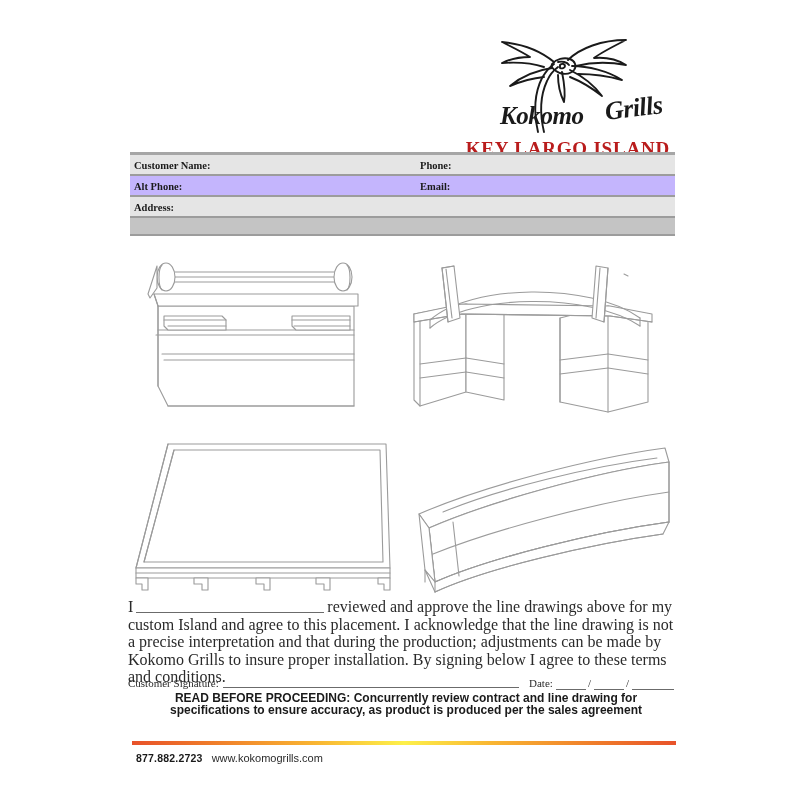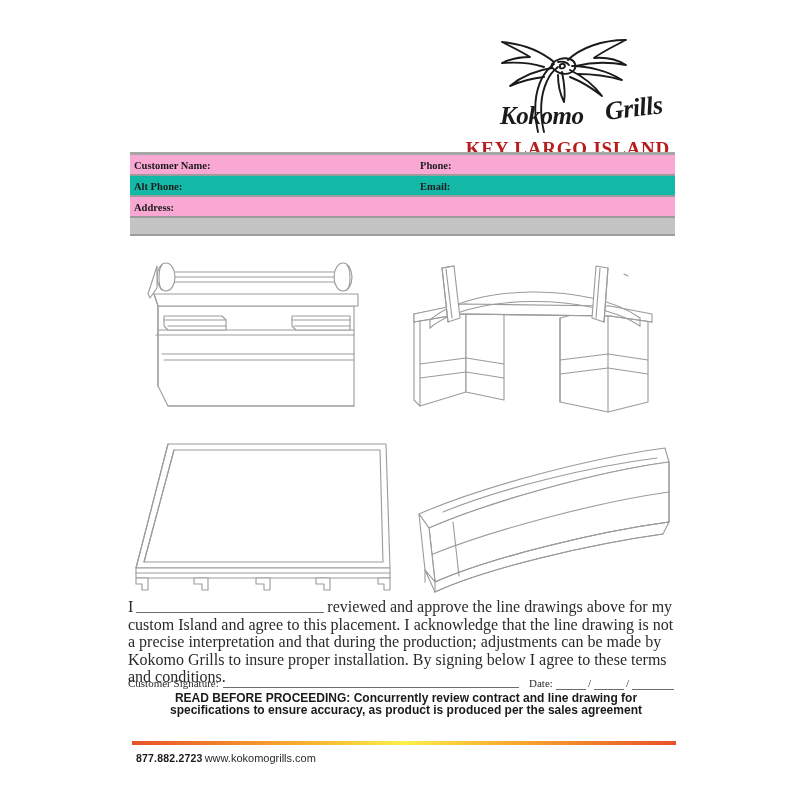--- a/index.html
+++ b/index.html
@@ -67,22 +67,22 @@
     position: relative;
     display: flex;
     align-items: center;
     height: 19px;
     font-family: "Liberation Serif", serif;
     font-weight: bold;
     font-size: 10.5px;
     color: #1a1a1a;
     box-sizing: border-box;
   }
-  .frow.white { background: #f9a8d4; }
-  .frow.gray  { background: #14b8a6; }
+  .frow.white { background: #e5e5e5; }
+  .frow.gray  { background: #c4b5fd; }
   .frow .cell-left {
     position: absolute;
     left: 4px;
     top: 50%;
     transform: translateY(-50%);
     white-space: nowrap;
   }
   .frow .cell-right {
     position: absolute;
     left: 290px;
@@ -202,21 +202,21 @@
       #f9b632 66%,
       #ef7a2a 86%,
       #e8522a 100%);
   }
   .footer-text {
     position: absolute;
     left: 136px;
     top: 752px;
     display: flex;
     align-items: flex-end;
-    gap: 2px;
+    gap: 9px;
   }
   .footer-phone {
     font-family: "Liberation Sans", sans-serif;
     font-weight: bold;
     font-size: 10.5px;
     color: #1a1a1a;
     letter-spacing: 0.2px;
   }
   .footer-web {
     font-family: "Liberation Sans", sans-serif;

